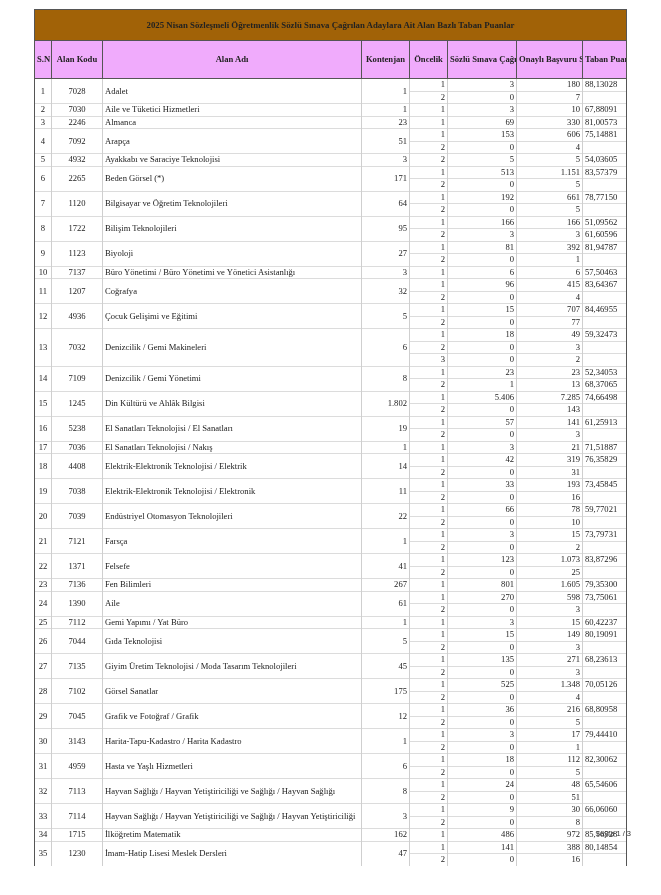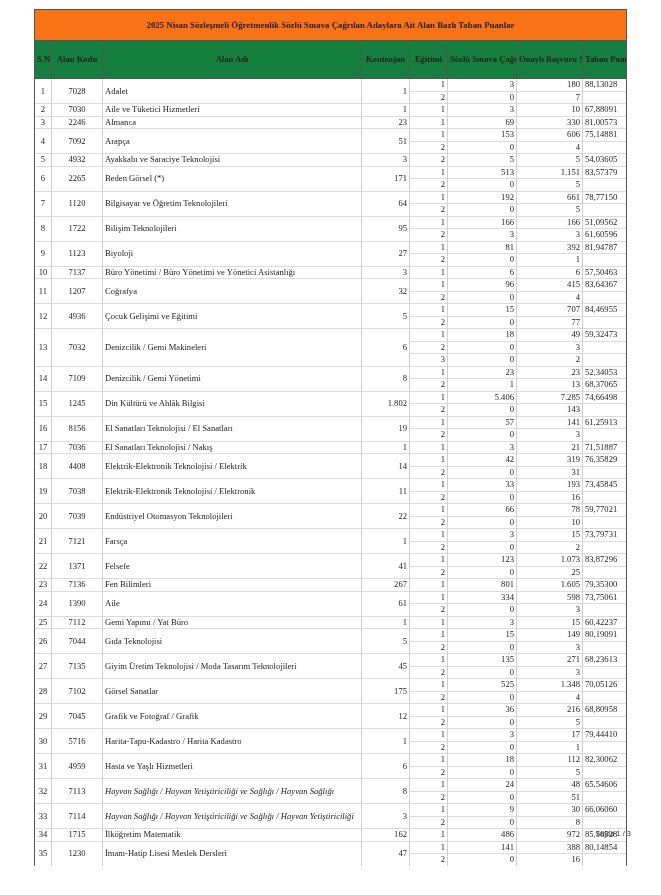--- a/index.html
+++ b/index.html
@@ -4,34 +4,34 @@
 <style>
   html, body { margin: 0; padding: 0; background: #ffffff; }
   body { width: 661px; height: 895px; position: relative; overflow: hidden;
          font-family: "Liberation Serif", "DejaVu Serif", serif; color: #222; }
   table.main {
     position: absolute; left: 34px; top: 9px; width: 592px;
     border-collapse: collapse; table-layout: fixed; font-size: 8.6px;
   }
   table.main td, table.main th { padding: 0 2px; line-height: 11px; overflow: hidden; white-space: nowrap; }
   .title-cell {
-    height: 30px; background: #f97316; text-align: center; font-weight: bold; font-size: 8.8px;
+    height: 30px; background: #a16207; text-align: center; font-weight: bold; font-size: 8.8px;
     border: 1px solid #555; 
   }
   .hdr th {
-    height: 37px; background: #15803d; font-weight: bold; font-size: 8.6px; text-align: center;
+    height: 37px; background: #f0abfc; font-weight: bold; font-size: 8.6px; text-align: center;
     border: 1px solid #555; white-space: normal; line-height: 10.5px; padding: 0 1px;
   }
   tbody td { border-left: 1px solid #cfcfcf; border-right: 1px solid #cfcfcf; border-top: 1px solid #dcdcdc; height: 11.5px; }
   tbody td.first { border-left: 1.5px solid #555; }
   tbody td.last { border-right: 1.5px solid #555; }
   td.c { text-align: center; }
   td.r { text-align: right; }
   td.l { text-align: left; }
-  td.name.wrap { white-space: normal; line-height: 11px; font-style: italic; }
+  td.name.wrap { white-space: normal; line-height: 11px; }
   .footer { position: absolute; right: 30px; top: 829px; font-family: "Liberation Sans", sans-serif; font-size: 7.5px; color: #333; }
 </style>
 </head>
 <body>
 
 <table class="main">
   <colgroup>
     <col style="width:17px">
       <col style="width:51px">
       <col style="width:259px">
@@ -43,21 +43,21 @@
   </colgroup>
   <thead>
     <tr>
       <th colspan="8" class="title-cell">2025 Nisan Sözleşmeli Öğretmenlik Sözlü Sınava Çağrılan Adaylara Ait Alan Bazlı Taban Puanlar</th>
     </tr>
     <tr class="hdr">
       <th>S.N</th>
       <th>Alan Kodu</th>
       <th>Alan Adı</th>
       <th>Kontenjan</th>
-      <th>Eğitimi</th>
+      <th>Öncelik</th>
       <th>Sözlü Sınava Çağrılan Aday Sayısı</th>
       <th>Onaylı Başvuru Sayısı</th>
       <th>Taban Puan (KPSS)</th>
     </tr>
   </thead>
   <tbody id="tbody">
       <tr>
         <td class="c first" rowspan="2">1</td>
         <td class="c" rowspan="2">7028</td>
         <td class="l name" rowspan="2">Adalet</td>
@@ -274,21 +274,21 @@
         <td class="l last">74,66498</td>
       </tr>
       <tr>
         <td class="r">2</td>
         <td class="r">0</td>
         <td class="r">143</td>
         <td class="l last"></td>
       </tr>
       <tr>
         <td class="c first" rowspan="2">16</td>
-        <td class="c" rowspan="2">8156</td>
+        <td class="c" rowspan="2">5238</td>
         <td class="l name" rowspan="2">El Sanatları Teknolojisi / El Sanatları</td>
         <td class="r" rowspan="2">19</td>
         <td class="r">1</td>
         <td class="r">57</td>
         <td class="r">141</td>
         <td class="l last">61,25913</td>
       </tr>
       <tr>
         <td class="r">2</td>
         <td class="r">0</td>
@@ -394,21 +394,21 @@
         <td class="r">801</td>
         <td class="r">1.605</td>
         <td class="l last">79,35300</td>
       </tr>
       <tr>
         <td class="c first" rowspan="2">24</td>
         <td class="c" rowspan="2">1390</td>
         <td class="l name" rowspan="2">Aile</td>
         <td class="r" rowspan="2">61</td>
         <td class="r">1</td>
-        <td class="r">334</td>
+        <td class="r">270</td>
         <td class="r">598</td>
         <td class="l last">73,75061</td>
       </tr>
       <tr>
         <td class="r">2</td>
         <td class="r">0</td>
         <td class="r">3</td>
         <td class="l last"></td>
       </tr>
       <tr>
@@ -480,21 +480,21 @@
         <td class="l last">68,80958</td>
       </tr>
       <tr>
         <td class="r">2</td>
         <td class="r">0</td>
         <td class="r">5</td>
         <td class="l last"></td>
       </tr>
       <tr>
         <td class="c first" rowspan="2">30</td>
-        <td class="c" rowspan="2">5716</td>
+        <td class="c" rowspan="2">3143</td>
         <td class="l name" rowspan="2">Harita-Tapu-Kadastro / Harita Kadastro</td>
         <td class="r" rowspan="2">1</td>
         <td class="r">1</td>
         <td class="r">3</td>
         <td class="r">17</td>
         <td class="l last">79,44410</td>
       </tr>
       <tr>
         <td class="r">2</td>
         <td class="r">0</td>

